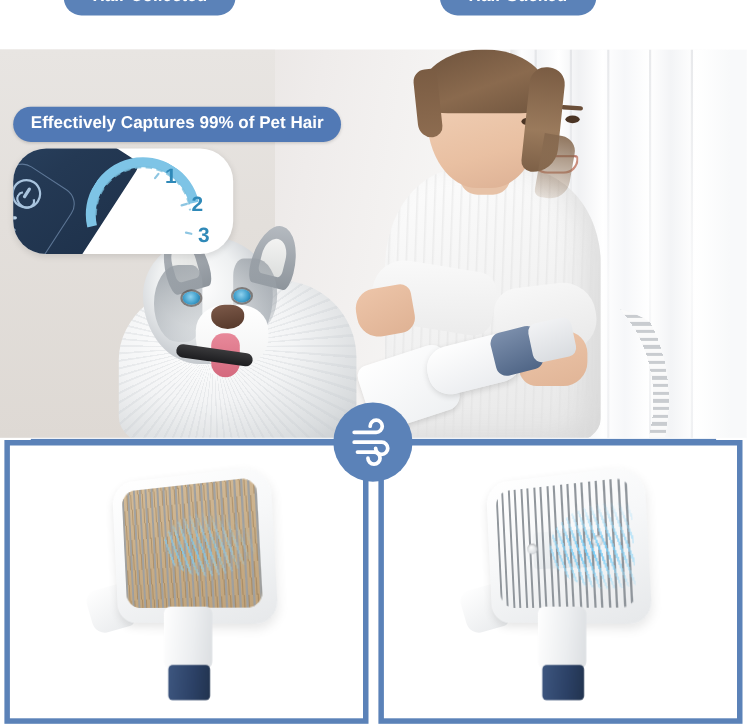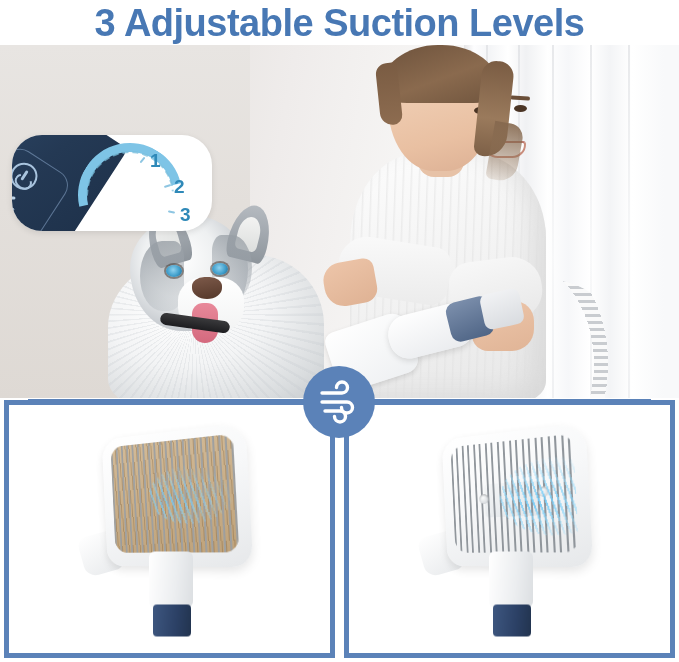--- a/index.html
+++ b/index.html
@@ -394,23 +394,20 @@
     box-shadow:inset 0 1px 2px rgba(0,0,0,.25);
   }
   .hole.h1 { left:30px; top:52px; }
   .hole.h2 { left:92px; top:48px; }
 </style>
 </head>
 <body>
 
 <div class="poster">
 
-  <div class="title-bar">
-    <div class="title-text">3 Adjustable Suction Levels</div>
-  </div>
 
   <div class="hero">
     <div class="wall-left"></div>
 
     <div class="curtain">
       <div class="curtain-fold" style="left:22px"></div>
       <div class="curtain-fold" style="left:54px"></div>
       <div class="curtain-fold" style="left:88px"></div>
       <div class="curtain-fold" style="left:126px"></div>
       <div class="curtain-fold" style="left:164px"></div>
@@ -463,20 +460,21 @@
 
     <div class="tool">
       <div class="hose"></div>
       <div class="tool-head"></div>
       <div class="tool-body"></div>
       <div class="tool-collar-blue"></div>
       <div class="tool-grip"></div>
     </div>
   </div>
 
+  <div class="capture-badge">Effectively Captures 99% of Pet Hair</div>
 
   <div class="dial-card">
 
     <div class="device">
       <div class="device-face"></div>
       <div class="pwr-btn"></div>
       <div class="lvl-dash d1"></div>
       <div class="lvl-dash d2"></div>
       <div class="lvl-dash d3"></div>
       <div class="fan-btn">

